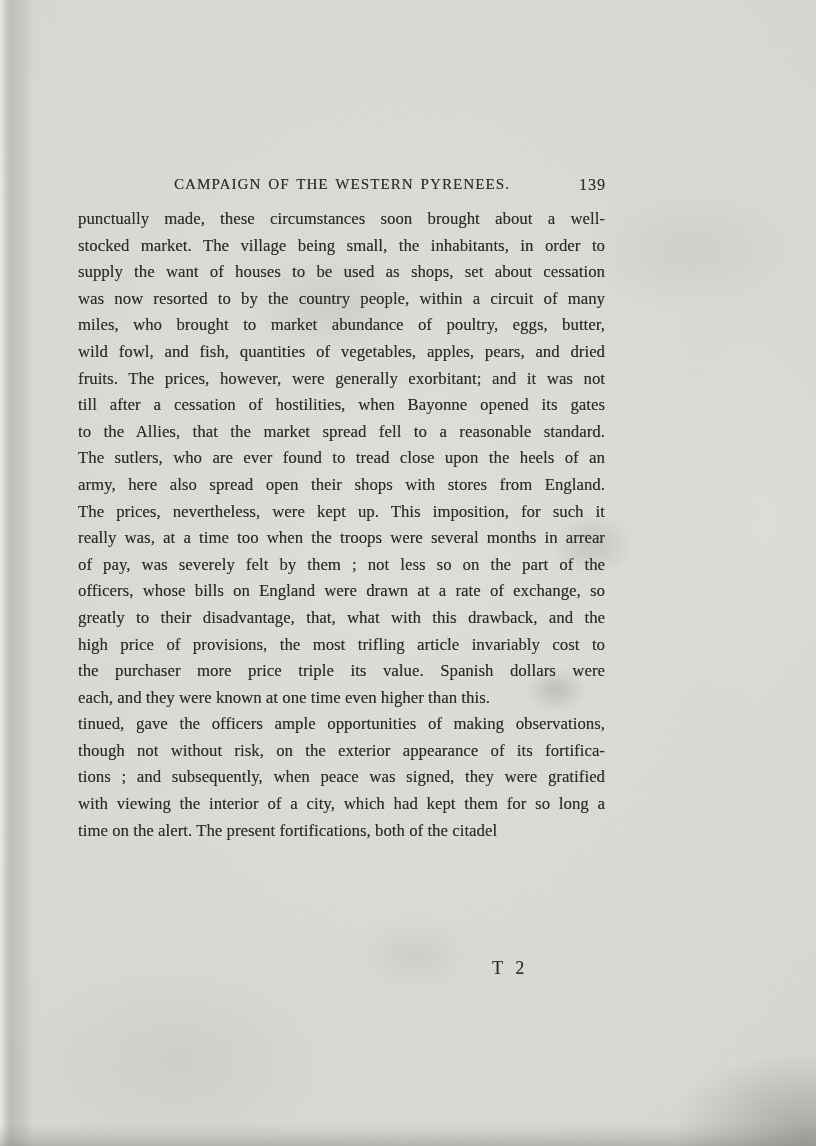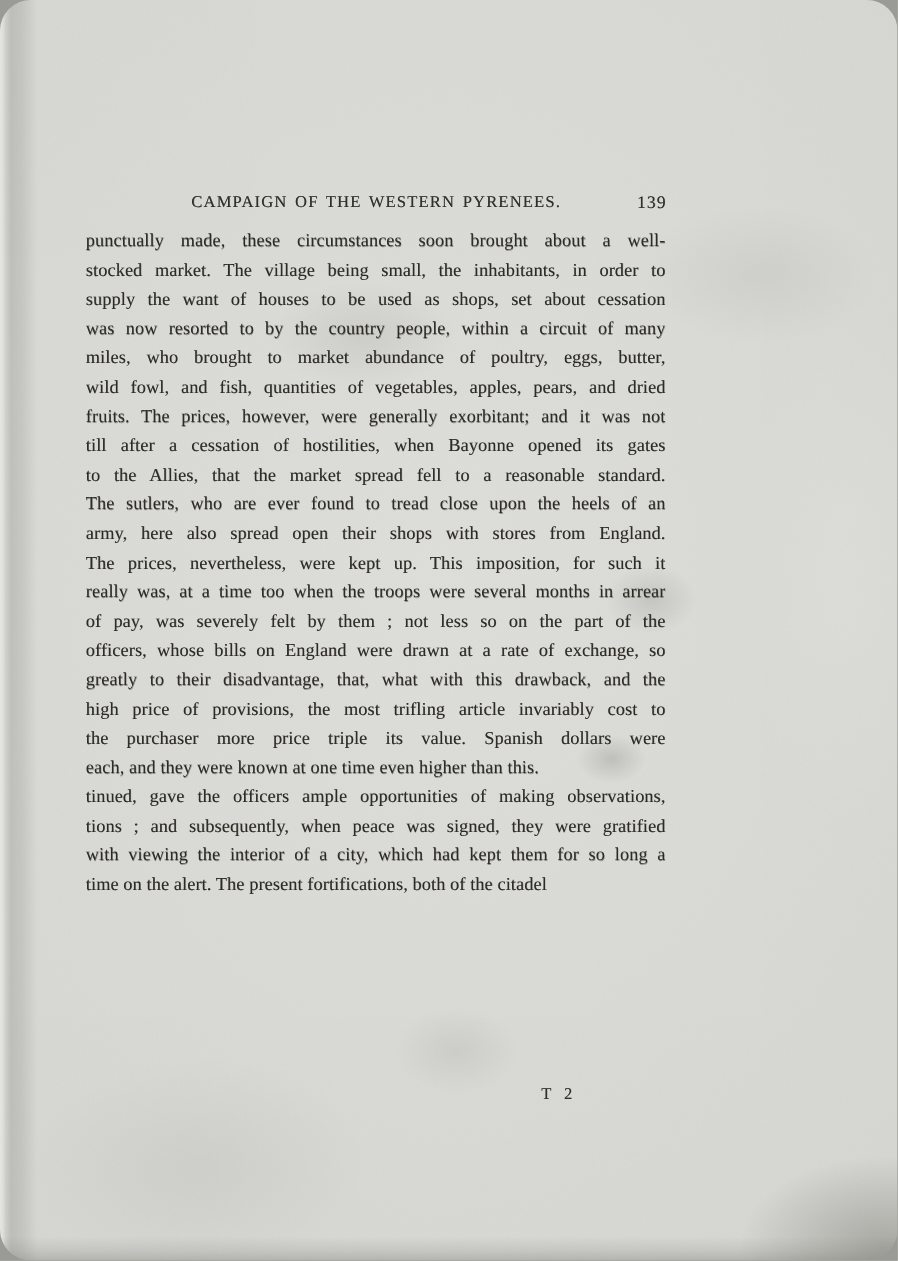--- a/index.html
+++ b/index.html
@@ -22,21 +22,20 @@
       radial-gradient(ellipse 130px 300px at 770px 520px, rgba(225,225,222,0.5), rgba(225,225,222,0) 75%),
       
       linear-gradient(0deg, rgba(120,120,114,0.38) 0px, rgba(120,120,114,0.18) 9px, rgba(120,120,114,0) 22px),
       
       linear-gradient(90deg, rgba(234,234,231,0.9) 0px, rgba(234,234,231,0.0) 5px),
       linear-gradient(90deg, rgba(255,255,255,0) 3px, rgba(132,132,126,0.30) 10px, rgba(132,132,126,0.22) 20px, rgba(132,132,126,0.0) 34px),
       
       radial-gradient(ellipse 700px 900px at 400px 520px, rgba(232,232,229,0.35), rgba(200,200,195,0.12) 85%);
     font-family: "Liberation Serif", "DejaVu Serif", serif;
     color: #28261f;
-    border-radius: 28px;
   }
   .noise-overlay {
     position: absolute; inset: 0;
     pointer-events: none;
   }
   .running-header {
     position: absolute;
     top: 176px; left: 78px; width: 528px; height: 22px;
   }
   .running-title {
@@ -67,22 +66,22 @@
     text-align-last: justify;
     white-space: normal;
     overflow: hidden;
     letter-spacing: 0.1px;
     text-shadow: 0.35px 0.35px 0.5px rgba(40,38,31,0.45);
   }
   .line.last { text-align-last: left; }
   .line.indent { text-indent: 22px; }
   .signature-mark {
     position: absolute;
-    top: 987px; left: 492px;
-    font-size: 15px;
+    top: 958px; left: 492px;
+    font-size: 18px;
     letter-spacing: 4px;
     color: #2b2a24;
     text-shadow: 0.3px 0.3px 0.5px rgba(43,42,36,0.5);
   }
 </style>
 </head>
 <body>
 
 <div class="scan">
 
@@ -108,20 +107,21 @@
         <div class="line">really was, at a time too when the troops were several months in arrear</div>
         <div class="line">of pay,  was  severely  felt  by  them ;  not  less  so  on  the  part  of  the</div>
         <div class="line">officers, whose bills on England were drawn at a rate of exchange, so</div>
         <div class="line">greatly to their disadvantage,  that,  what with this drawback,  and the</div>
         <div class="line">high  price  of  provisions,  the  most  trifling  article  invariably cost  to</div>
         <div class="line">the  purchaser  more  price  triple  its  value.    Spanish  dollars  were</div>
         <div class="line last">each, and they were known at one time even higher than this.</div>
       </div>
       <div>
         <div class="line">tinued, gave the officers ample opportunities of making observations,</div>
+        <div class="line">though  not  without risk,  on the exterior  appearance  of  its fortifica-</div>
         <div class="line">tions ;  and subsequently,  when peace was signed,  they were gratified</div>
         <div class="line">with viewing the interior of a city, which had kept them for so long a</div>
         <div class="line last">time  on  the  alert.    The  present  fortifications,  both  of  the  citadel</div>
       </div>
     </div>
 
   <div class="signature-mark">T 2</div>
 
   <svg class="noise-overlay" width="816" height="1146" xmlns="http://www.w3.org/2000/svg">
     <filter id="grain">

